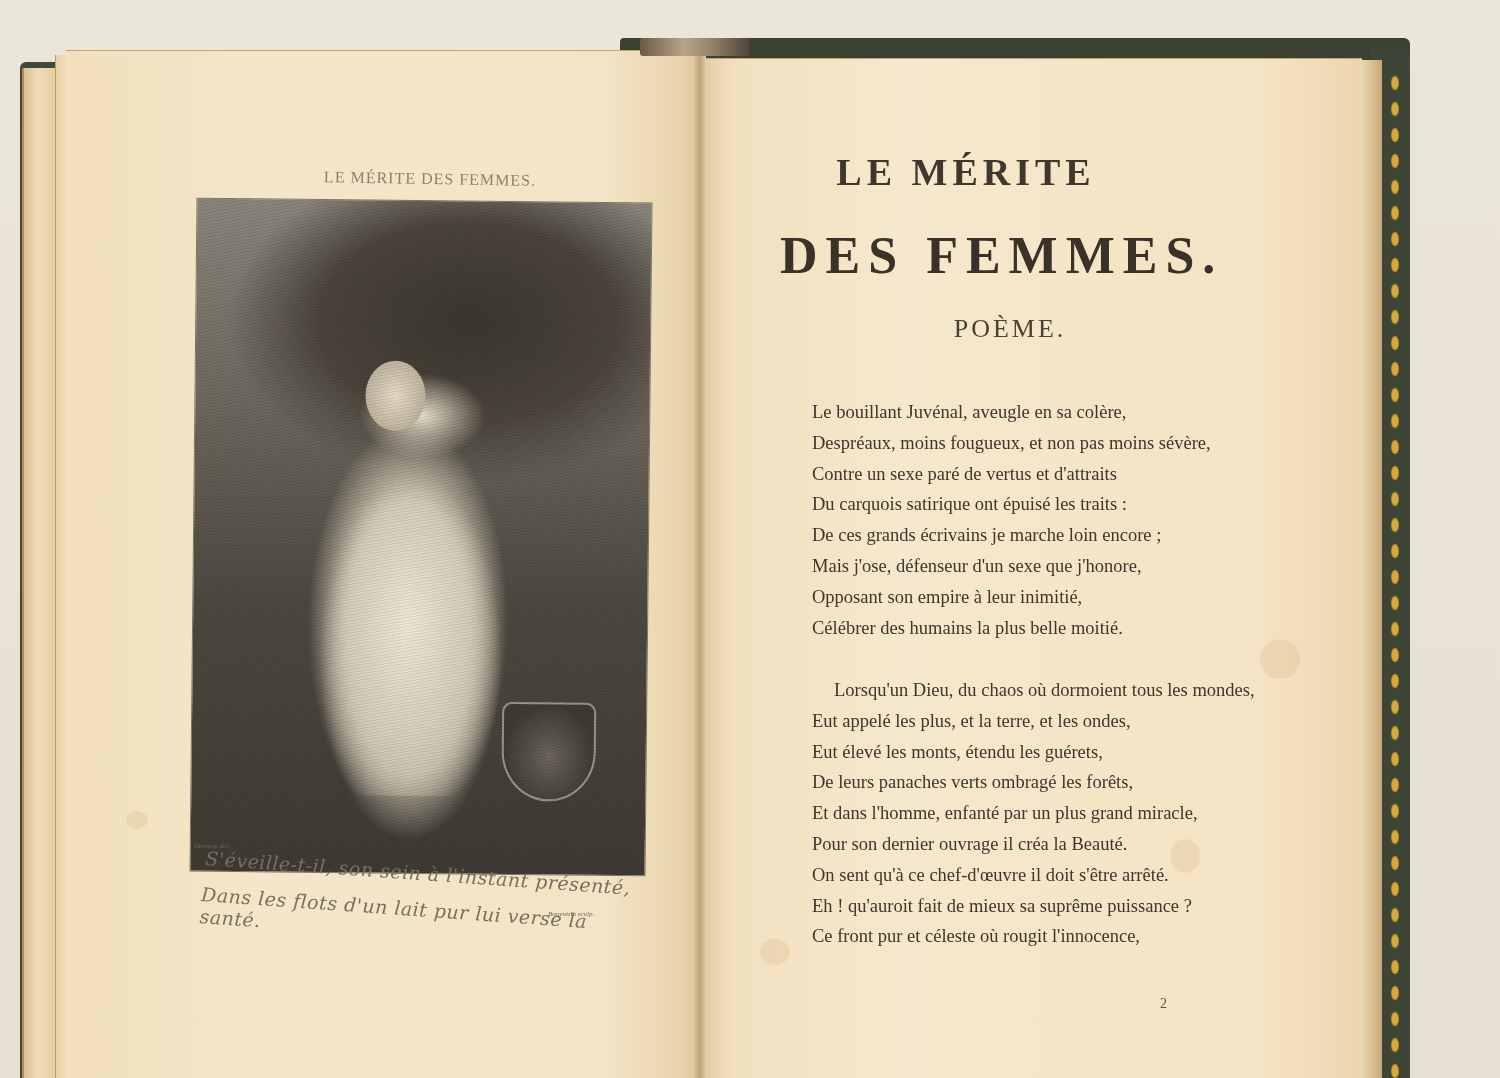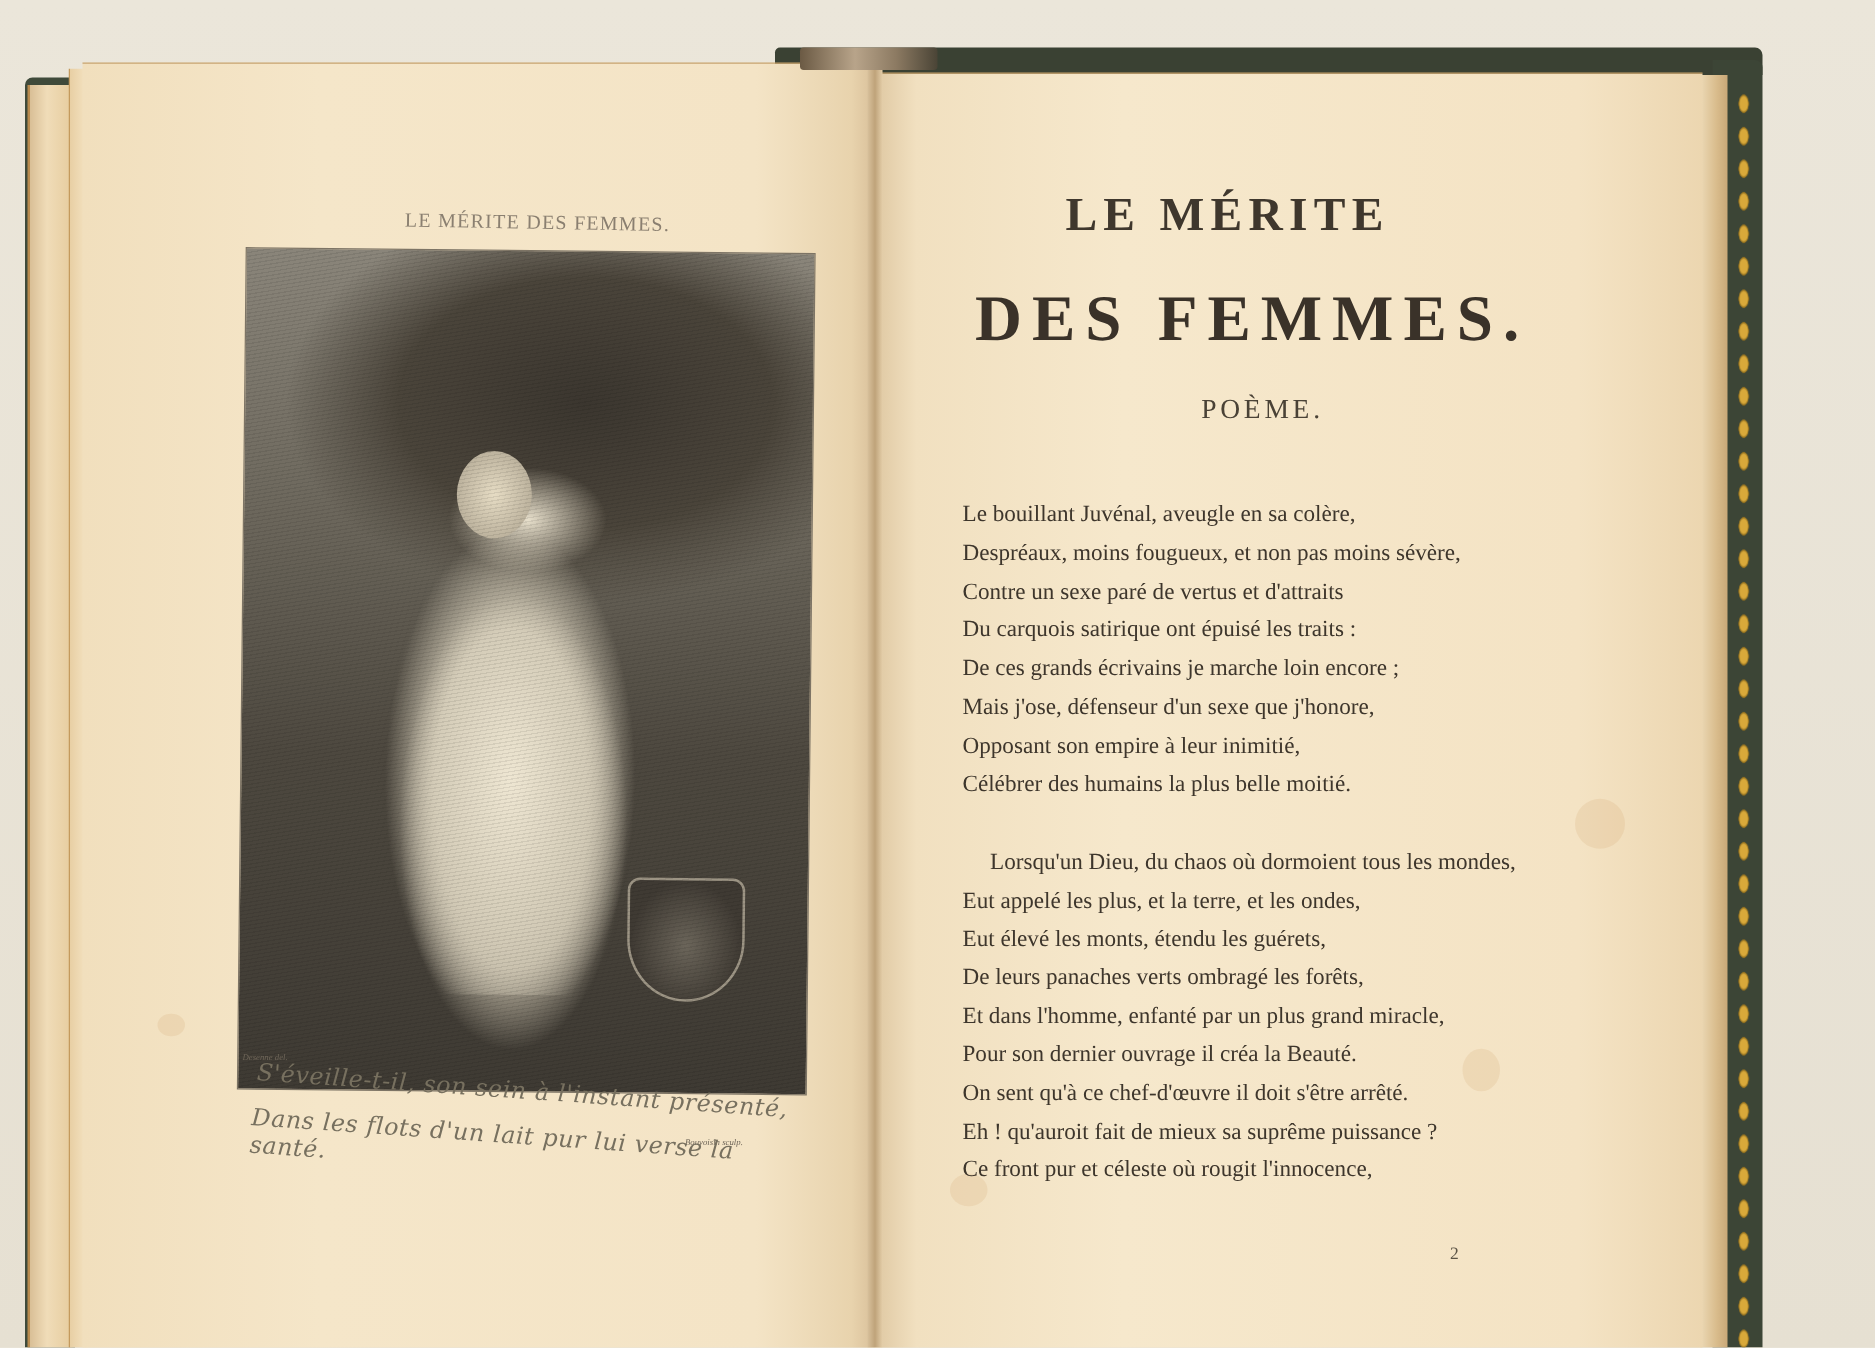--- a/index.html
+++ b/index.html
@@ -122,33 +122,33 @@
   .verse-caption {
     position: absolute; left: 200px; width: 430px;
     font-family: "DejaVu Serif", serif; font-style: italic;
     font-size: 19px; color: #77705f; letter-spacing: 0.5px;
   }
   .verse-caption.l1 { top: 862px; transform: rotate(4deg); left: 205px; }
   .verse-caption.l2 { top: 898px; transform: rotate(4deg); left: 200px; }
 
   
   .title-1 {
-    position: absolute; left: 772px; top: 150px; width: 420px; text-align: center;
+    position: absolute; left: 756px; top: 150px; width: 420px; text-align: center;
     font-size: 38px; font-weight: bold; letter-spacing: 5px; color: #3f372d;
   }
   .title-2 {
     position: absolute; left: 780px; top: 226px; width: 460px; text-align: left;
     font-size: 52px; font-weight: bold; letter-spacing: 8px; color: #3a3229;
   }
   .title-3 {
     position: absolute; left: 800px; top: 314px; width: 420px; text-align: center;
-    font-size: 22px; letter-spacing: 3px; color: #4a4236;
+    font-size: 26px; letter-spacing: 3px; color: #4a4236;
   }
   .stanza {
-    position: absolute; left: 770px; width: 560px;
+    position: absolute; left: 812px; width: 560px;
     font-size: 18.5px; color: #3e362c; line-height: 30.8px;
   }
   .stanza-1 { top: 397px; }
   .stanza-2 { top: 675px; }
   .stanza .line { white-space: nowrap; }
   .stanza .indent { padding-left: 22px; }
   .page-number {
     position: absolute; left: 1160px; top: 996px;
     font-size: 14px; color: #5c5446;
   }

